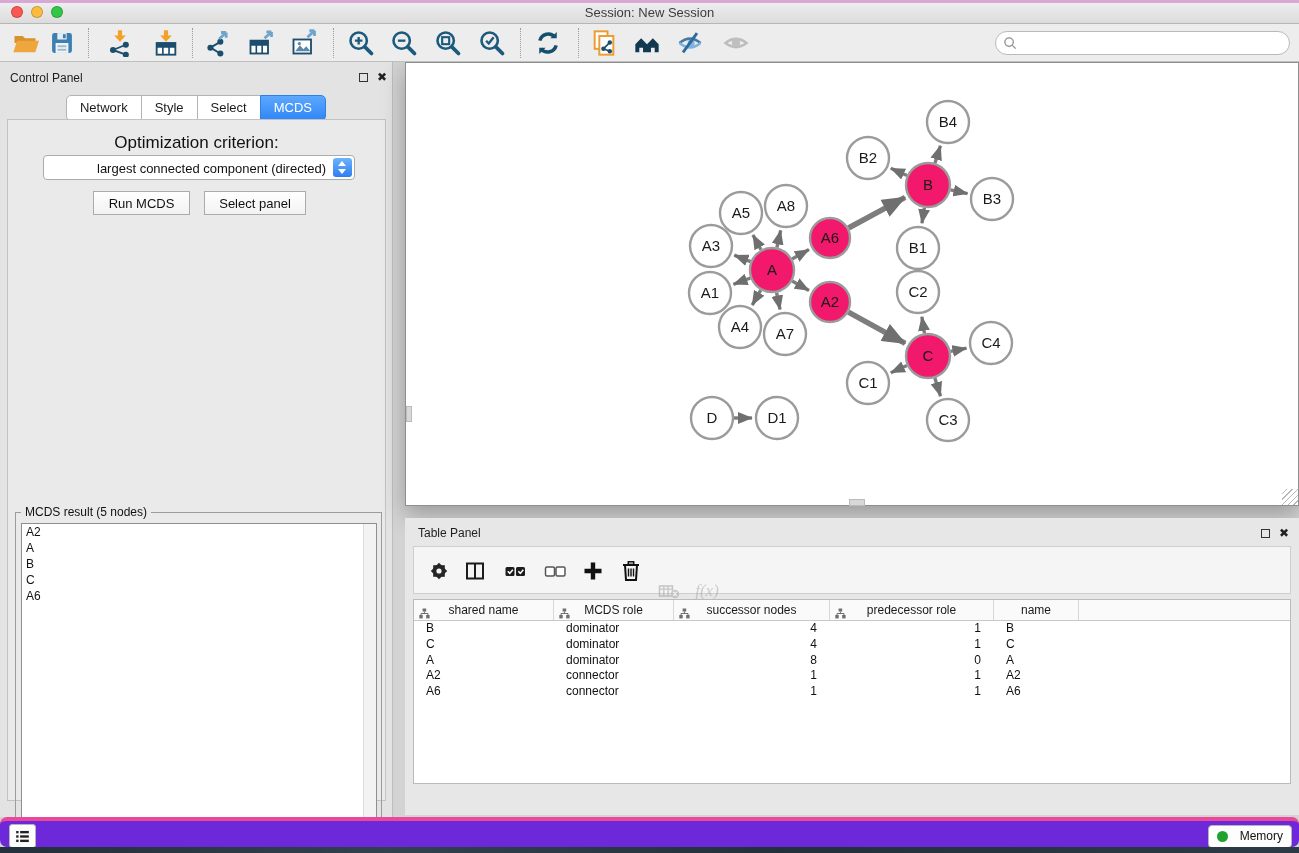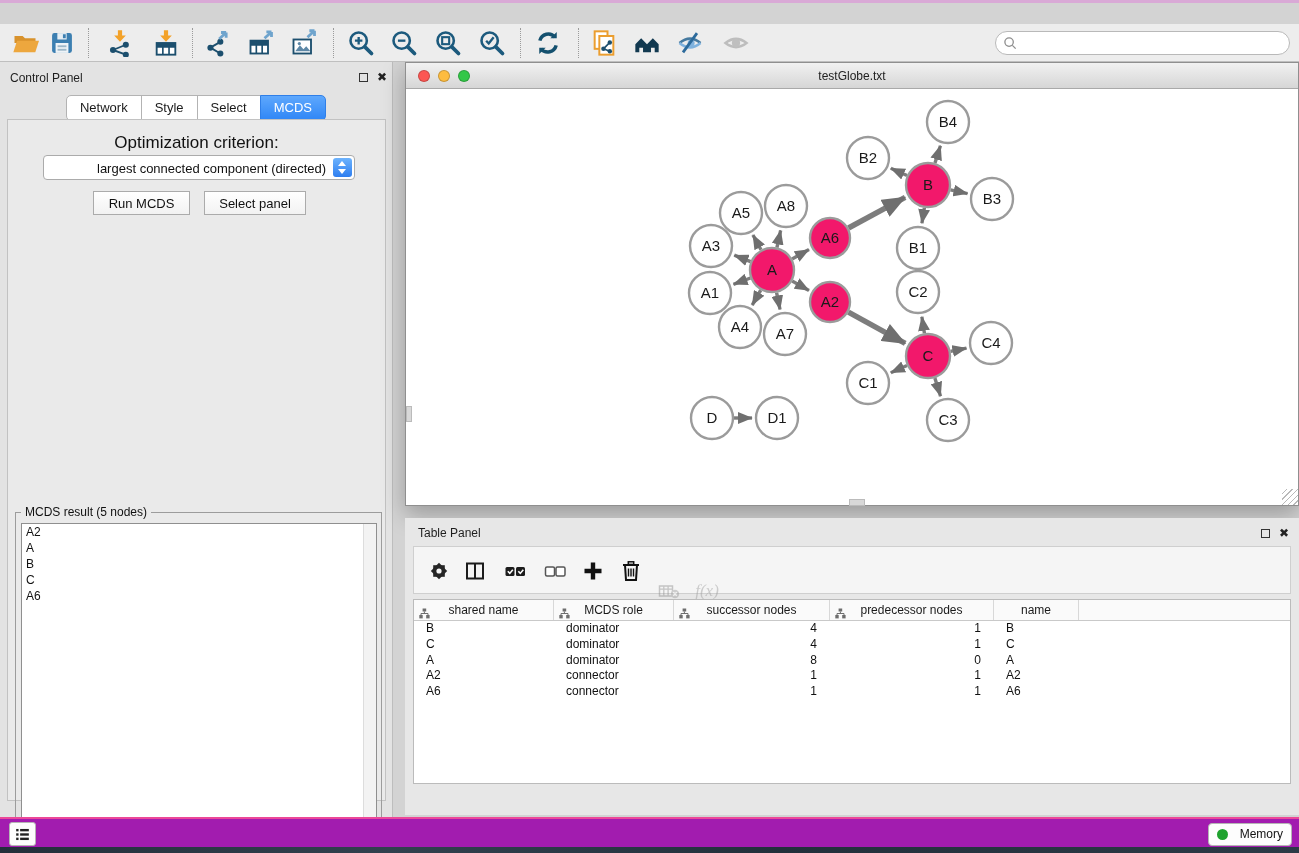--- a/index.html
+++ b/index.html
@@ -86,34 +86,42 @@
   .th { position:relative; border-right:1px solid #d8d8d8; font-size:12px; color:#1a1a1a; text-align:center; line-height:20px; }
   .th .col-icon { position:absolute; left:5px; top:5px; }
   .trow { display:flex; height:15.8px; cursor:default; }
   .td { font-size:12px; color:#111; line-height:15.8px; white-space:nowrap; overflow:hidden; }
   .td.left { padding-left:12px; text-align:left; }
   .td.right { padding-right:13px; text-align:right; }
 
   .tp-tabs { top:270px; }
 
   
-  .statusbar { position:absolute; left:0; top:817px; width:100%; height:30px; background:#a21caf; border-top:2px solid #ec4899; }
+  .statusbar { position:absolute; left:0; top:817px; width:100%; height:30px; background:#6d28d9; border-top:4px solid #ec4899;border-radius:7px; }
   .list-btn { position:absolute; left:9px; top:3px; width:27px; height:24px; background:#fdfdfd; border:1px solid #b5b5b5; border-radius:3px; cursor:pointer; }
   .memory-btn { position:absolute; right:7px; top:4px; width:84px; height:23px; background:#fdfdfd; border:1px solid #b5b5b5; border-radius:4px; cursor:pointer; font-size:12px; color:#111; text-align:right; padding-right:8px; line-height:21px; }
   .memory-dot { position:absolute; left:8px; top:5px; width:11px; height:11px; border-radius:50%; background:#1fa22e; }
   .bottom-strip { position:absolute; left:0; top:847px; width:100%; height:6px;
      background:linear-gradient(90deg,#232f3a,#31414e 30%,#22303b 60%,#2c3a46); }
 
   svg text { font-family:"Liberation Sans","DejaVu Sans",sans-serif; }
 </style>
 </head>
 <body>
 
 <div class="screen">
 
+  <div class="titlebar">
+    <div class="lights">
+      <span class="light red"></span>
+      <span class="light yellow"></span>
+      <span class="light green"></span>
+    </div>
+    <div class="title">Session: New Session</div>
+  </div>
   <div class="desktop-edge"></div>
 
   <div class="toolbar">
     <button class="tbtn" style="left:8px">
       <svg viewBox="0 0 24 24">
           <path d="M3 6h7l2 2h9v4H3z" fill="#d8922c"></path>
           <path d="M2 20l3.2-10H24l-3.2 10z" fill="#eda73e"></path>
         </svg>
     </button>
     <button class="tbtn" style="left:45px">
@@ -288,28 +296,20 @@
               <div class="result-item">C</div>
               <div class="result-item">A6</div>
             </div>
           <div class="result-scroll"></div>
         </div>
       </div>
     </div>
   </div>
 
   <div class="net-window">
-    <div class="nw-titlebar">
-      <div class="lights">
-        <span class="light red"></span>
-        <span class="light yellow"></span>
-        <span class="light green"></span>
-      </div>
-      <div class="title">testGlobe.txt</div>
-    </div>
     <div class="nw-canvas">
       <svg width="892" height="416" viewBox="0 0 892 416">
           <defs>
             <marker id="arrow" viewBox="0 0 10 8" refX="9.5" refY="4" markerWidth="4.4" markerHeight="3.5" orient="auto" markerUnits="strokeWidth">
               <path d="M0 0 L10 4 L0 8 Z" fill="#6f6f6f"></path>
             </marker>
           </defs>
           <line x1="355.01124522107034" y1="160.7948702451939" x2="346.9442986727496" y2="145.96209755957184" stroke="#7d7d7d" stroke-width="3.4" marker-end="url(#arrow)"></line>
           <line x1="370.91502821252493" y1="158.53129959988598" x2="374.65757802986417" y2="141.42250043490654" stroke="#7d7d7d" stroke-width="3.4" marker-end="url(#arrow)"></line>
           <line x1="344.59698311096014" y1="172.57914089611546" x2="328.26414879243464" y2="166.15310772161362" stroke="#7d7d7d" stroke-width="3.4" marker-end="url(#arrow)"></line>
@@ -497,21 +497,21 @@
                 <rect x="3.6" y="0.5" width="3.6" height="3" fill="#6e6e6e"></rect>
                 <rect x="0.3" y="7" width="3.4" height="3.4" fill="#6e6e6e"></rect>
                 <rect x="7.2" y="7" width="3.4" height="3.4" fill="#6e6e6e"></rect>
                 <path d="M5.4 3.5v2M2 7V5.5h7V7" stroke="#6e6e6e" fill="none"></path>
               </svg></span><span>successor nodes</span></div>
           <div class="th" style="width: 164px;"><span class="col-icon"><svg width="11" height="11" viewBox="0 0 11 11">
                 <rect x="3.6" y="0.5" width="3.6" height="3" fill="#6e6e6e"></rect>
                 <rect x="0.3" y="7" width="3.4" height="3.4" fill="#6e6e6e"></rect>
                 <rect x="7.2" y="7" width="3.4" height="3.4" fill="#6e6e6e"></rect>
                 <path d="M5.4 3.5v2M2 7V5.5h7V7" stroke="#6e6e6e" fill="none"></path>
-              </svg></span><span>predecessor nodes</span></div>
+              </svg></span><span>predecessor role</span></div>
           <div class="th" style="width: 85px;"><span>name</span></div>
           <div class="th" style="flex: 1 1 0%; border-right: none;"></div>
         </div>
       <div class="tbody">
           <div class="trow">
             <div class="td left" style="width: 140px;">B</div>
             <div class="td left" style="width: 120px;">dominator</div>
             <div class="td right" style="width: 156px;">4</div>
             <div class="td right" style="width: 164px;">1</div>
             <div class="td left" style="width: 85px;">B</div>

